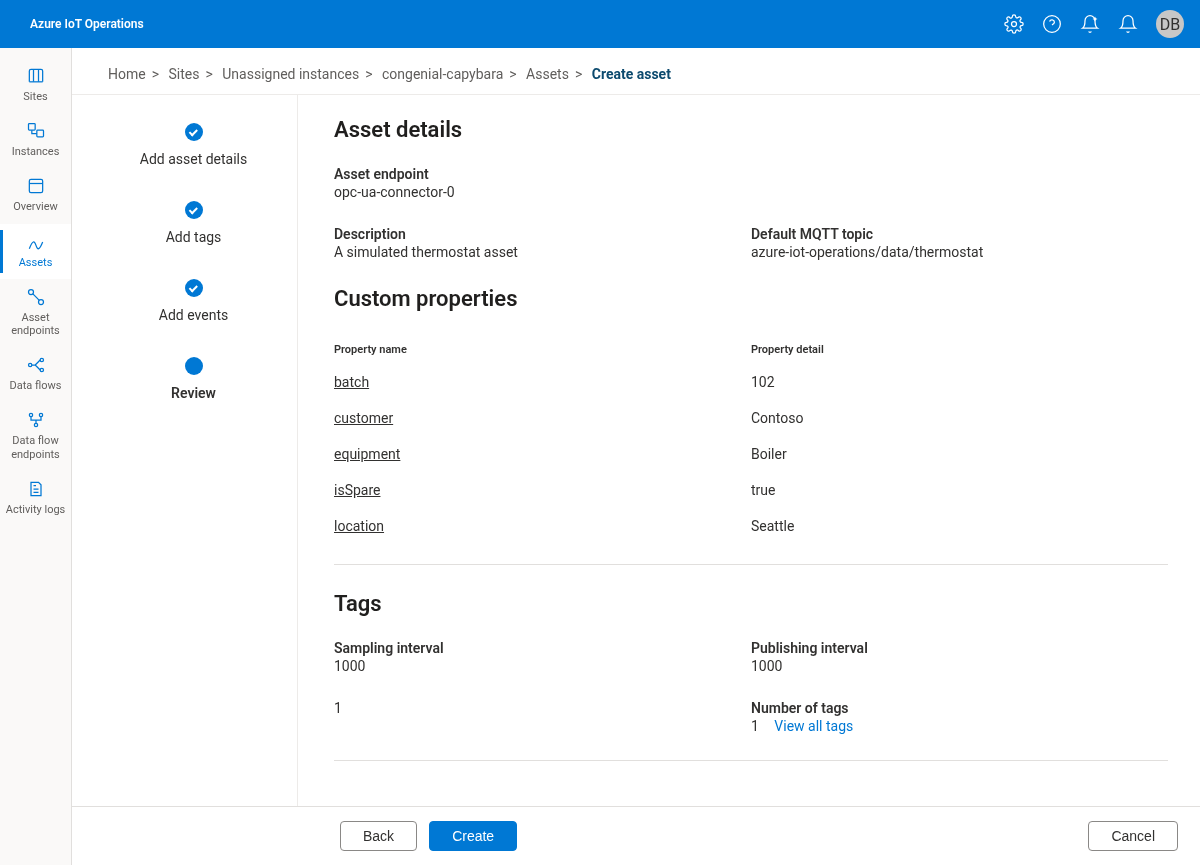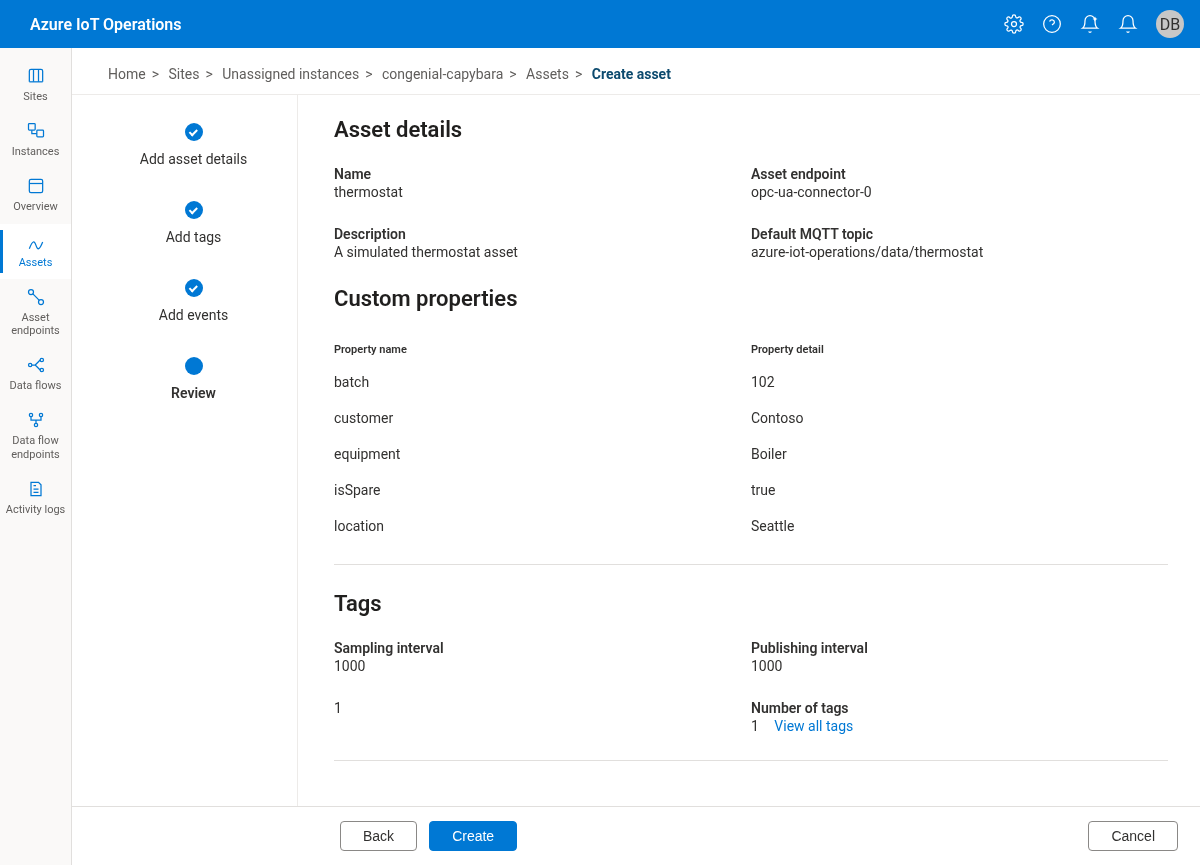--- a/index.html
+++ b/index.html
@@ -17,21 +17,21 @@
     .topbar {
       background: #0078d4;
       color: #ffffff;
       height: 48px;
       display: flex;
       align-items: center;
       padding: 0 16px;
       flex-shrink: 0;
     }
     .brand {
-      font-size: 16px;
+      font-size: 12px;
       font-weight: 600;
       padding-left: 14px;
     }
     .topbar-right {
       margin-left: auto;
       display: flex;
       align-items: center;
       gap: 18px;
     }
     .topbar-icon {
@@ -204,21 +204,21 @@
       color: #323130;
     }
     .props-header .c1 { flex: 1; }
     .props-header .c2 { flex: 1; }
     .props-row {
       display: flex;
       font-size: 14px;
       padding: 10px 0;
       color: #323130;
     }
-    .props-row .c1 { flex: 1; }
+    .props-row .c1 { flex: 1; text-decoration: underline; }
     .props-row .c2 { flex: 1; }
     .divider {
       border-top: 1px solid #e1dfdd;
       margin: 20px 0 26px;
     }
     .link {
       color: #0078d4;
       cursor: pointer;
       margin-left: 12px;
     }
@@ -381,24 +381,20 @@
         <div class="step current">
           <span class="step-circle"></span>
           <span class="step-label">Review</span>
         </div>
       </div>
 
       <div class="detail-col">
         <h2 class="section-title">Asset details</h2>
         <div class="two-col-row">
           <div class="col">
-            <div class="field-label">Name</div>
-            <div class="field-value">thermostat</div>
-          </div>
-          <div class="col">
             <div class="field-label">Asset endpoint</div>
             <div class="field-value">opc-ua-connector-0</div>
           </div>
         </div>
         <div class="two-col-row">
           <div class="col">
             <div class="field-label">Description</div>
             <div class="field-value">A simulated thermostat asset</div>
           </div>
           <div class="col">

